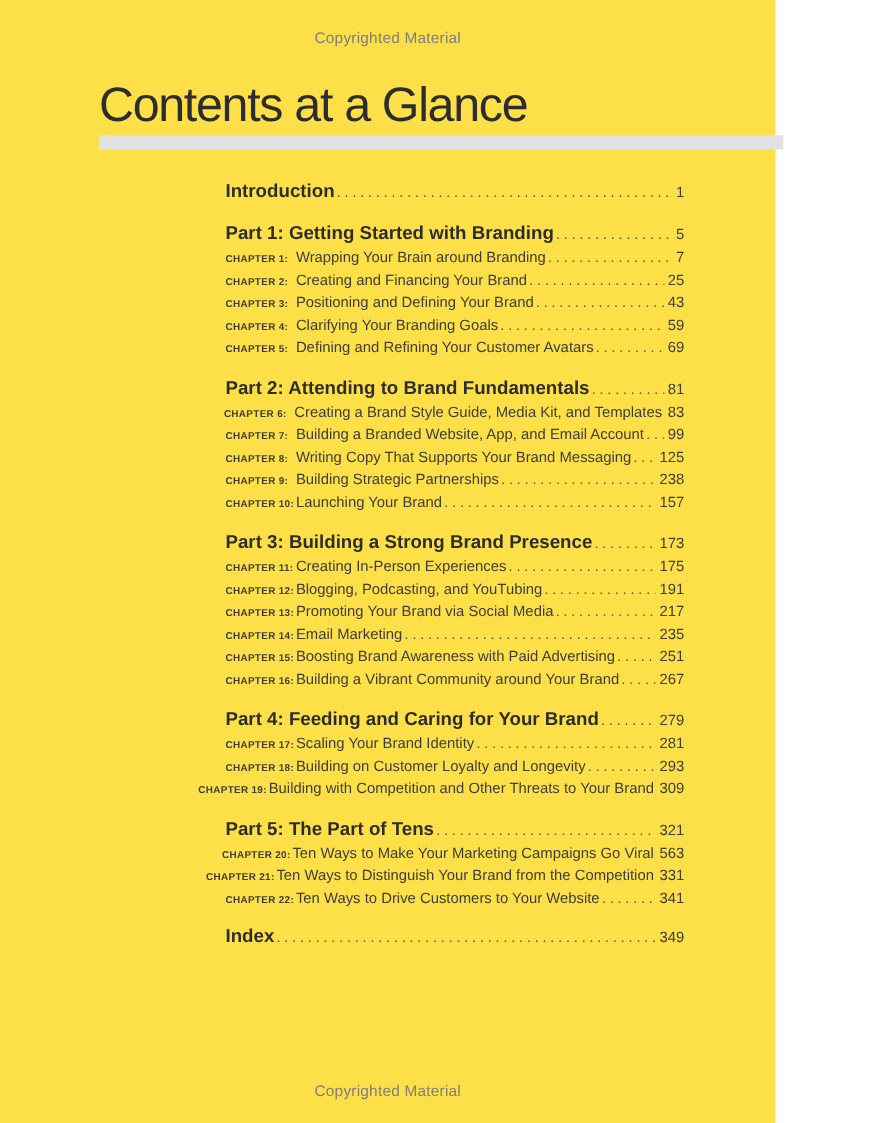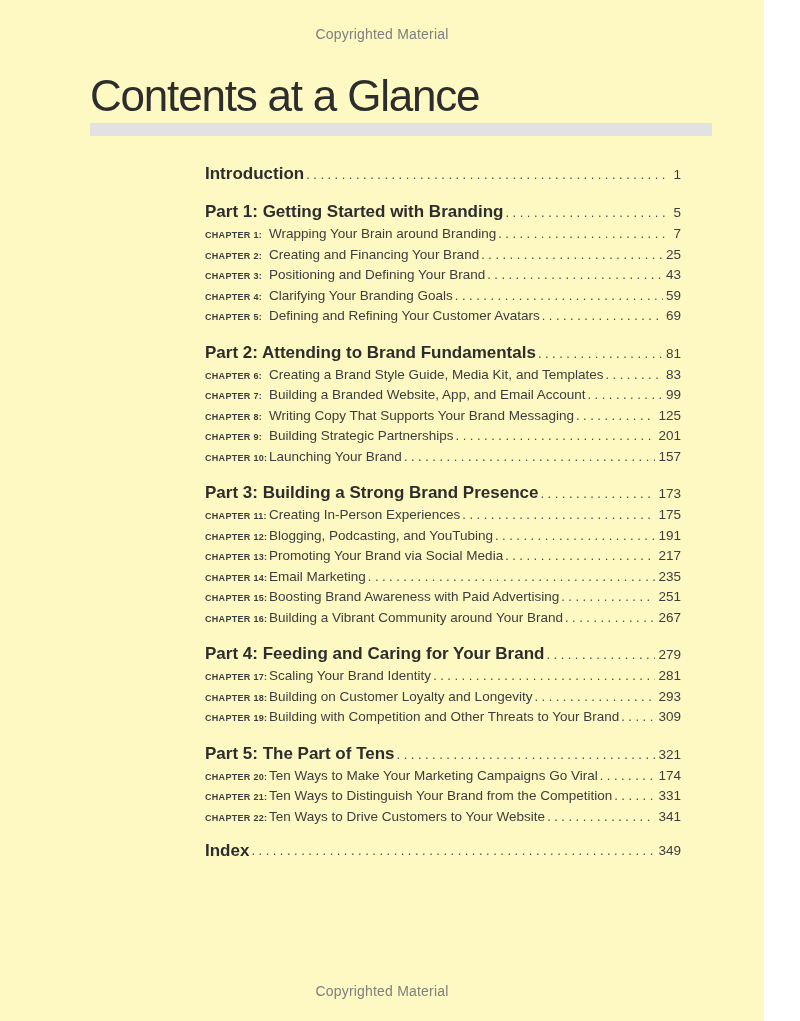--- a/index.html
+++ b/index.html
@@ -7,23 +7,23 @@
     padding: 0;
     background: #ffffff;
     width: 800px;
     height: 1021px;
     overflow: hidden;
     font-family: "Liberation Sans", sans-serif;
     color: #3d3d3d;
   }
   .page {
     position: relative;
-    width: 764px;
+    width: 705px;
     height: 1021px;
-    background: #fef9c3;
+    background: #fde047;
   }
   .notice {
     text-align: center;
     color: #7e7e7e;
     font-size: 14px;
     letter-spacing: 0.2px;
   }
   .notice.top { padding-top: 26px; }
   .notice.bottom {
     position: absolute;
@@ -56,21 +56,21 @@
     height: 24px;
     line-height: 24px;
   }
   .row.major .label, .row.part .label {
     font-size: 17px;
     font-weight: bold;
     color: #2d2d2d;
     white-space: nowrap;
   }
   .row.part { margin-top: 14px; }
-  .row.major.index { margin-top: 12px; align-items: center; }
+  .row.major.index { margin-top: 12px; }
   .row.chapter {
     height: 20.5px;
     line-height: 20.5px;
     justify-content: flex-end;
   }
   .chnum {
     flex: 0 0 64px;
     width: 64px;
     font-size: 9px;
     font-weight: bold;
@@ -175,21 +175,21 @@
       <div class="row chapter">
         <span class="chnum">CHAPTER 8:</span>
         <span class="label">Writing Copy That Supports Your Brand Messaging</span>
         <span class="dots"></span>
         <span class="pg">125</span>
       </div>
       <div class="row chapter">
         <span class="chnum">CHAPTER 9:</span>
         <span class="label">Building Strategic Partnerships</span>
         <span class="dots"></span>
-        <span class="pg">201</span>
+        <span class="pg">238</span>
       </div>
       <div class="row chapter">
         <span class="chnum">CHAPTER 10:</span>
         <span class="label">Launching Your Brand</span>
         <span class="dots"></span>
         <span class="pg">157</span>
       </div>
       <div class="row part">
         <span class="label">Part 3: Building a Strong Brand Presence</span>
         <span class="dots"></span>
@@ -256,21 +256,21 @@
       </div>
       <div class="row part">
         <span class="label">Part 5: The Part of Tens</span>
         <span class="dots"></span>
         <span class="pg">321</span>
       </div>
       <div class="row chapter">
         <span class="chnum">CHAPTER 20:</span>
         <span class="label">Ten Ways to Make Your Marketing Campaigns Go Viral</span>
         <span class="dots"></span>
-        <span class="pg">174</span>
+        <span class="pg">563</span>
       </div>
       <div class="row chapter">
         <span class="chnum">CHAPTER 21:</span>
         <span class="label">Ten Ways to Distinguish Your Brand from the Competition</span>
         <span class="dots"></span>
         <span class="pg">331</span>
       </div>
       <div class="row chapter">
         <span class="chnum">CHAPTER 22:</span>
         <span class="label">Ten Ways to Drive Customers to Your Website</span>

